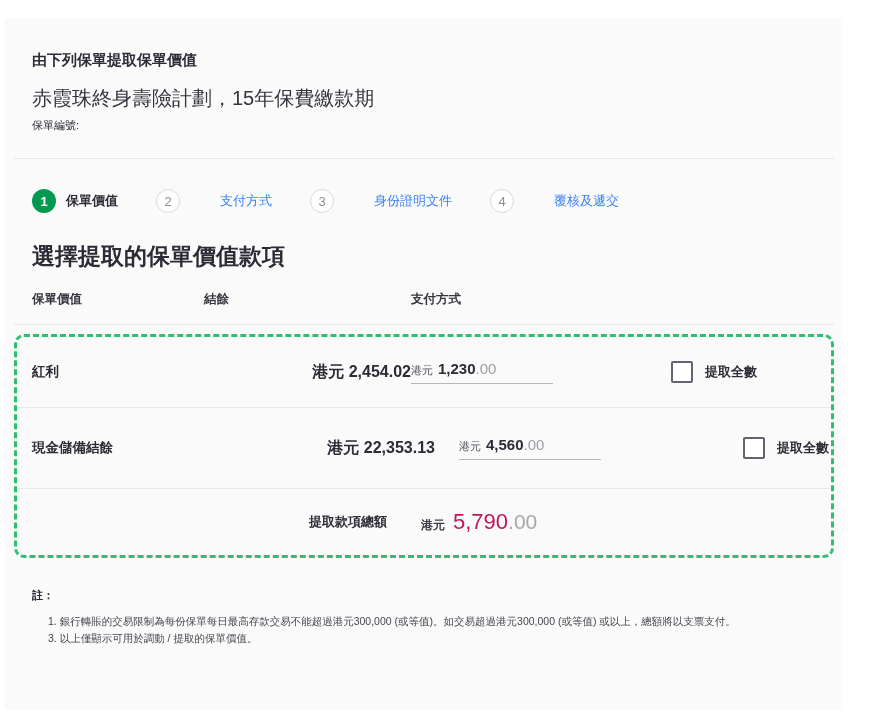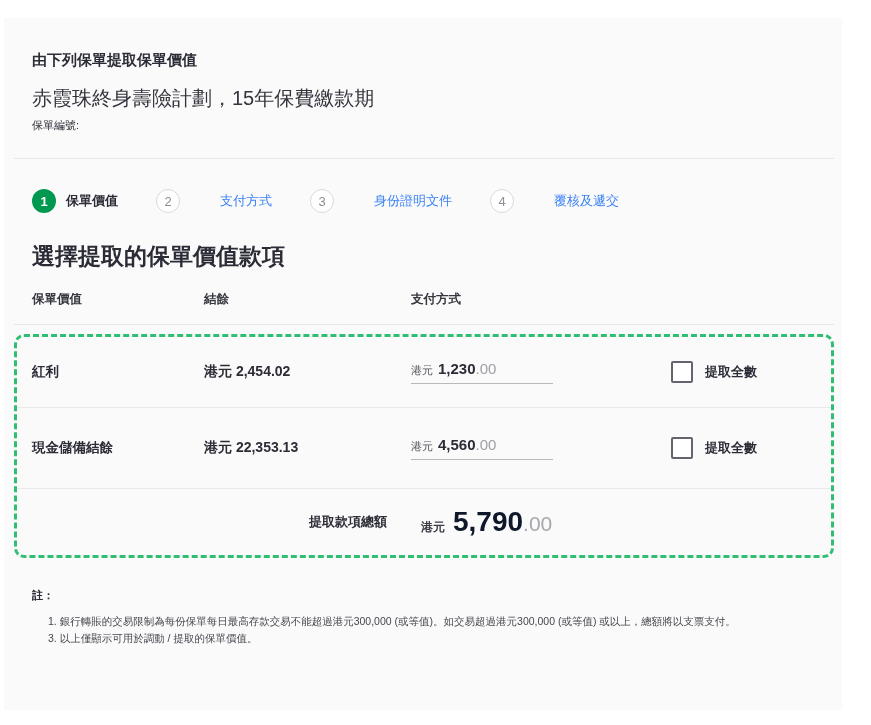--- a/index.html
+++ b/index.html
@@ -30,41 +30,41 @@
   .section-sub { margin:15px 0 0 28px; font-size:11.5px; color:#3c3d46; line-height:14px; }
 
   
   .table-head { display:flex; margin:20px 0 0 28px; font-size:12.5px; font-weight:600; color:#36373f; }
   .th-1 { width:172px; } .th-2 { width:207px; } .th-3 { width:260px; }
   .head-divider { height:1px; background:#e7e7e8; margin:16px 8px 0 10px; }
 
   
   .dashed-box { margin:9px 8px 0 10px; border:3px dashed #2fbe72; border-radius:10px; background:transparent; }
   .row { display:flex; align-items:center; padding-left:15px; }
-  .row-item1 { height:70px; } .row-item2 { height:80px; } .row-total { height:66px; }
+  .row-item1 { height:70px; } .row-item2 { height:80px;gap:24px; } .row-total { height:66px; }
   .row-divider { height:1px; background:#e9e9ea; }
   .col-name { width:172px; font-size:13.5px; font-weight:bold; color:#2b2c36; }
-  .col-balance { width:207px; font-size:14px; font-weight:600; color:#2b2c36; }
+  .col-balance { width:207px; font-size:16px; font-weight:600; color:#2b2c36;text-align:right; }
   .col-input { width:260px; }
   .amount-field { display:inline-flex; align-items:baseline; width:142px;
     border-bottom:1px solid #b9b9bd; padding-bottom:5px; cursor:text; background:transparent; }
   .cur-small { font-size:11px; color:#55565e; margin-right:5px; }
   .amt-int { font-size:15px; font-weight:bold; color:#2b2c36; }
   .amt-dec { font-size:15px; font-weight:400; color:#9fa0a6; }
   .col-check { display:flex; align-items:center; }
   .checkbox { width:22px; height:22px; background:#ffffff; border:2px solid #63646f;
     border-radius:2px; cursor:pointer; flex:0 0 auto; }
   .check-label { margin-left:12px; font-size:13px; font-weight:600; color:#2b2c36; }
 
   
   .row-total { padding-left:292px; }
   .total-label { font-size:13px; font-weight:600; color:#2b2c36; }
   .total-amount { display:flex; align-items:baseline; margin-left:34px; }
   .total-cur { font-size:12px; font-weight:600; color:#3a3b44; margin-right:8px; }
-  .total-int { font-size:28px; font-weight:bold; color:#0f172a; }
+  .total-int { font-size:22px; font-weight:normal; color:#be185d; }
   .total-dec { font-size:21px; font-weight:400; color:#a7a8ad; }
 
   
   .notes { margin:30px 28px 0 28px; }
   .notes-title { font-size:11px; font-weight:bold; color:#2b2c36; line-height:14px; }
   .notes-list { margin-top:11px;margin-left:16px; }
   .note-item { font-size:10.5px; color:#46474f; line-height:17px; }
 </style>
 </head>
 <body>

